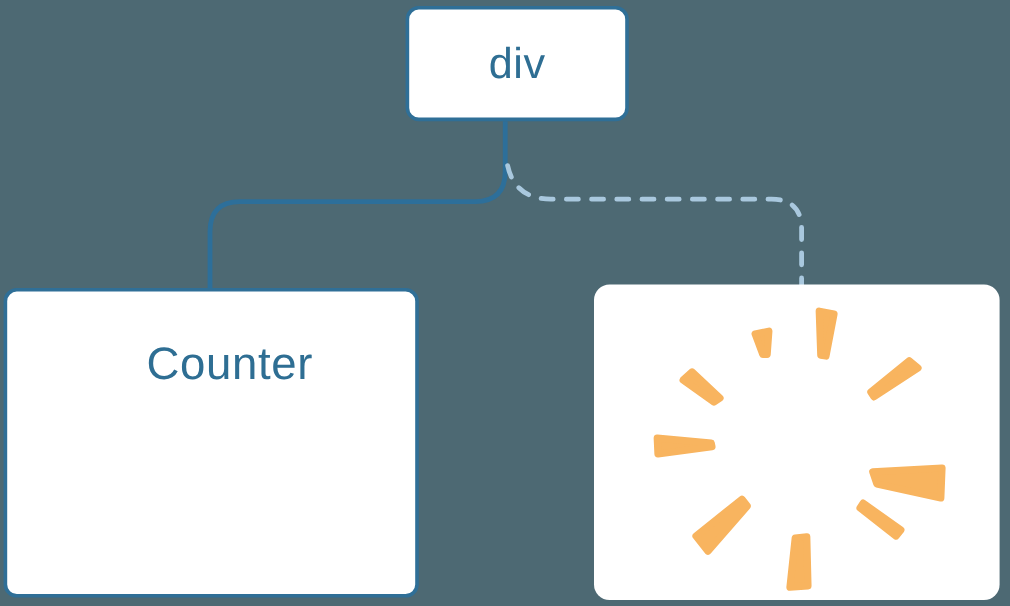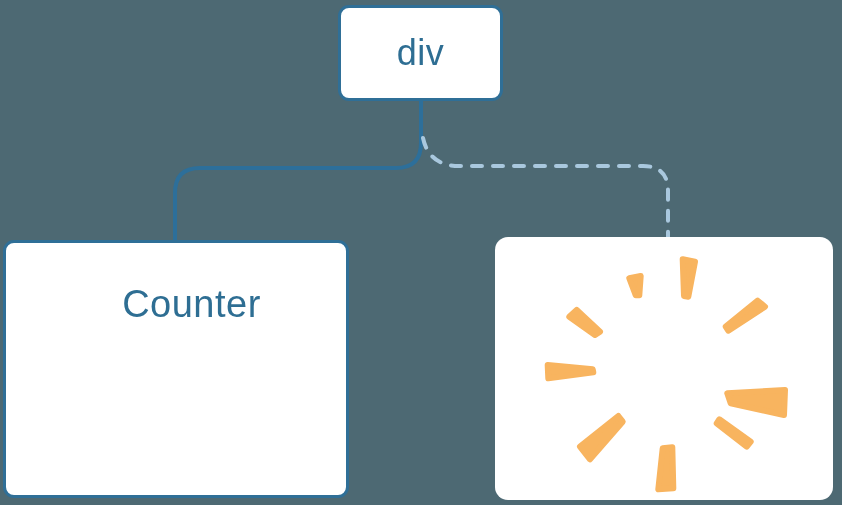--- a/index.html
+++ b/index.html
@@ -7,21 +7,21 @@
     position:relative;
     width:842px;height:505px;
     overflow:hidden;
     font-family:"Liberation Sans",sans-serif;
   }
   .edges{position:absolute;left:0;top:0;width:842px;height:505px;display:block;}
   .edge{fill:none;stroke-width:4;}
   .edge-dashed{stroke-dasharray:10 11;stroke-linecap:round;}
   .node{position:absolute;background:#ffffff;box-sizing:border-box;}
   .node-div{
-    left:338px;top:5px;width:165px;height:96px;
+    left:338px;top:5px;width:186px;height:96px;
     border:3px solid;border-radius:11px;
     display:flex;align-items:center;justify-content:center;
     font-size:36px;font-weight:500;letter-spacing:0.5px;
   }
   .node-counter{
     left:3px;top:240px;width:346px;height:258px;
     border:3px solid;border-radius:11px;
   }
   .counter-title{
     text-align:center;margin-top:40px;

